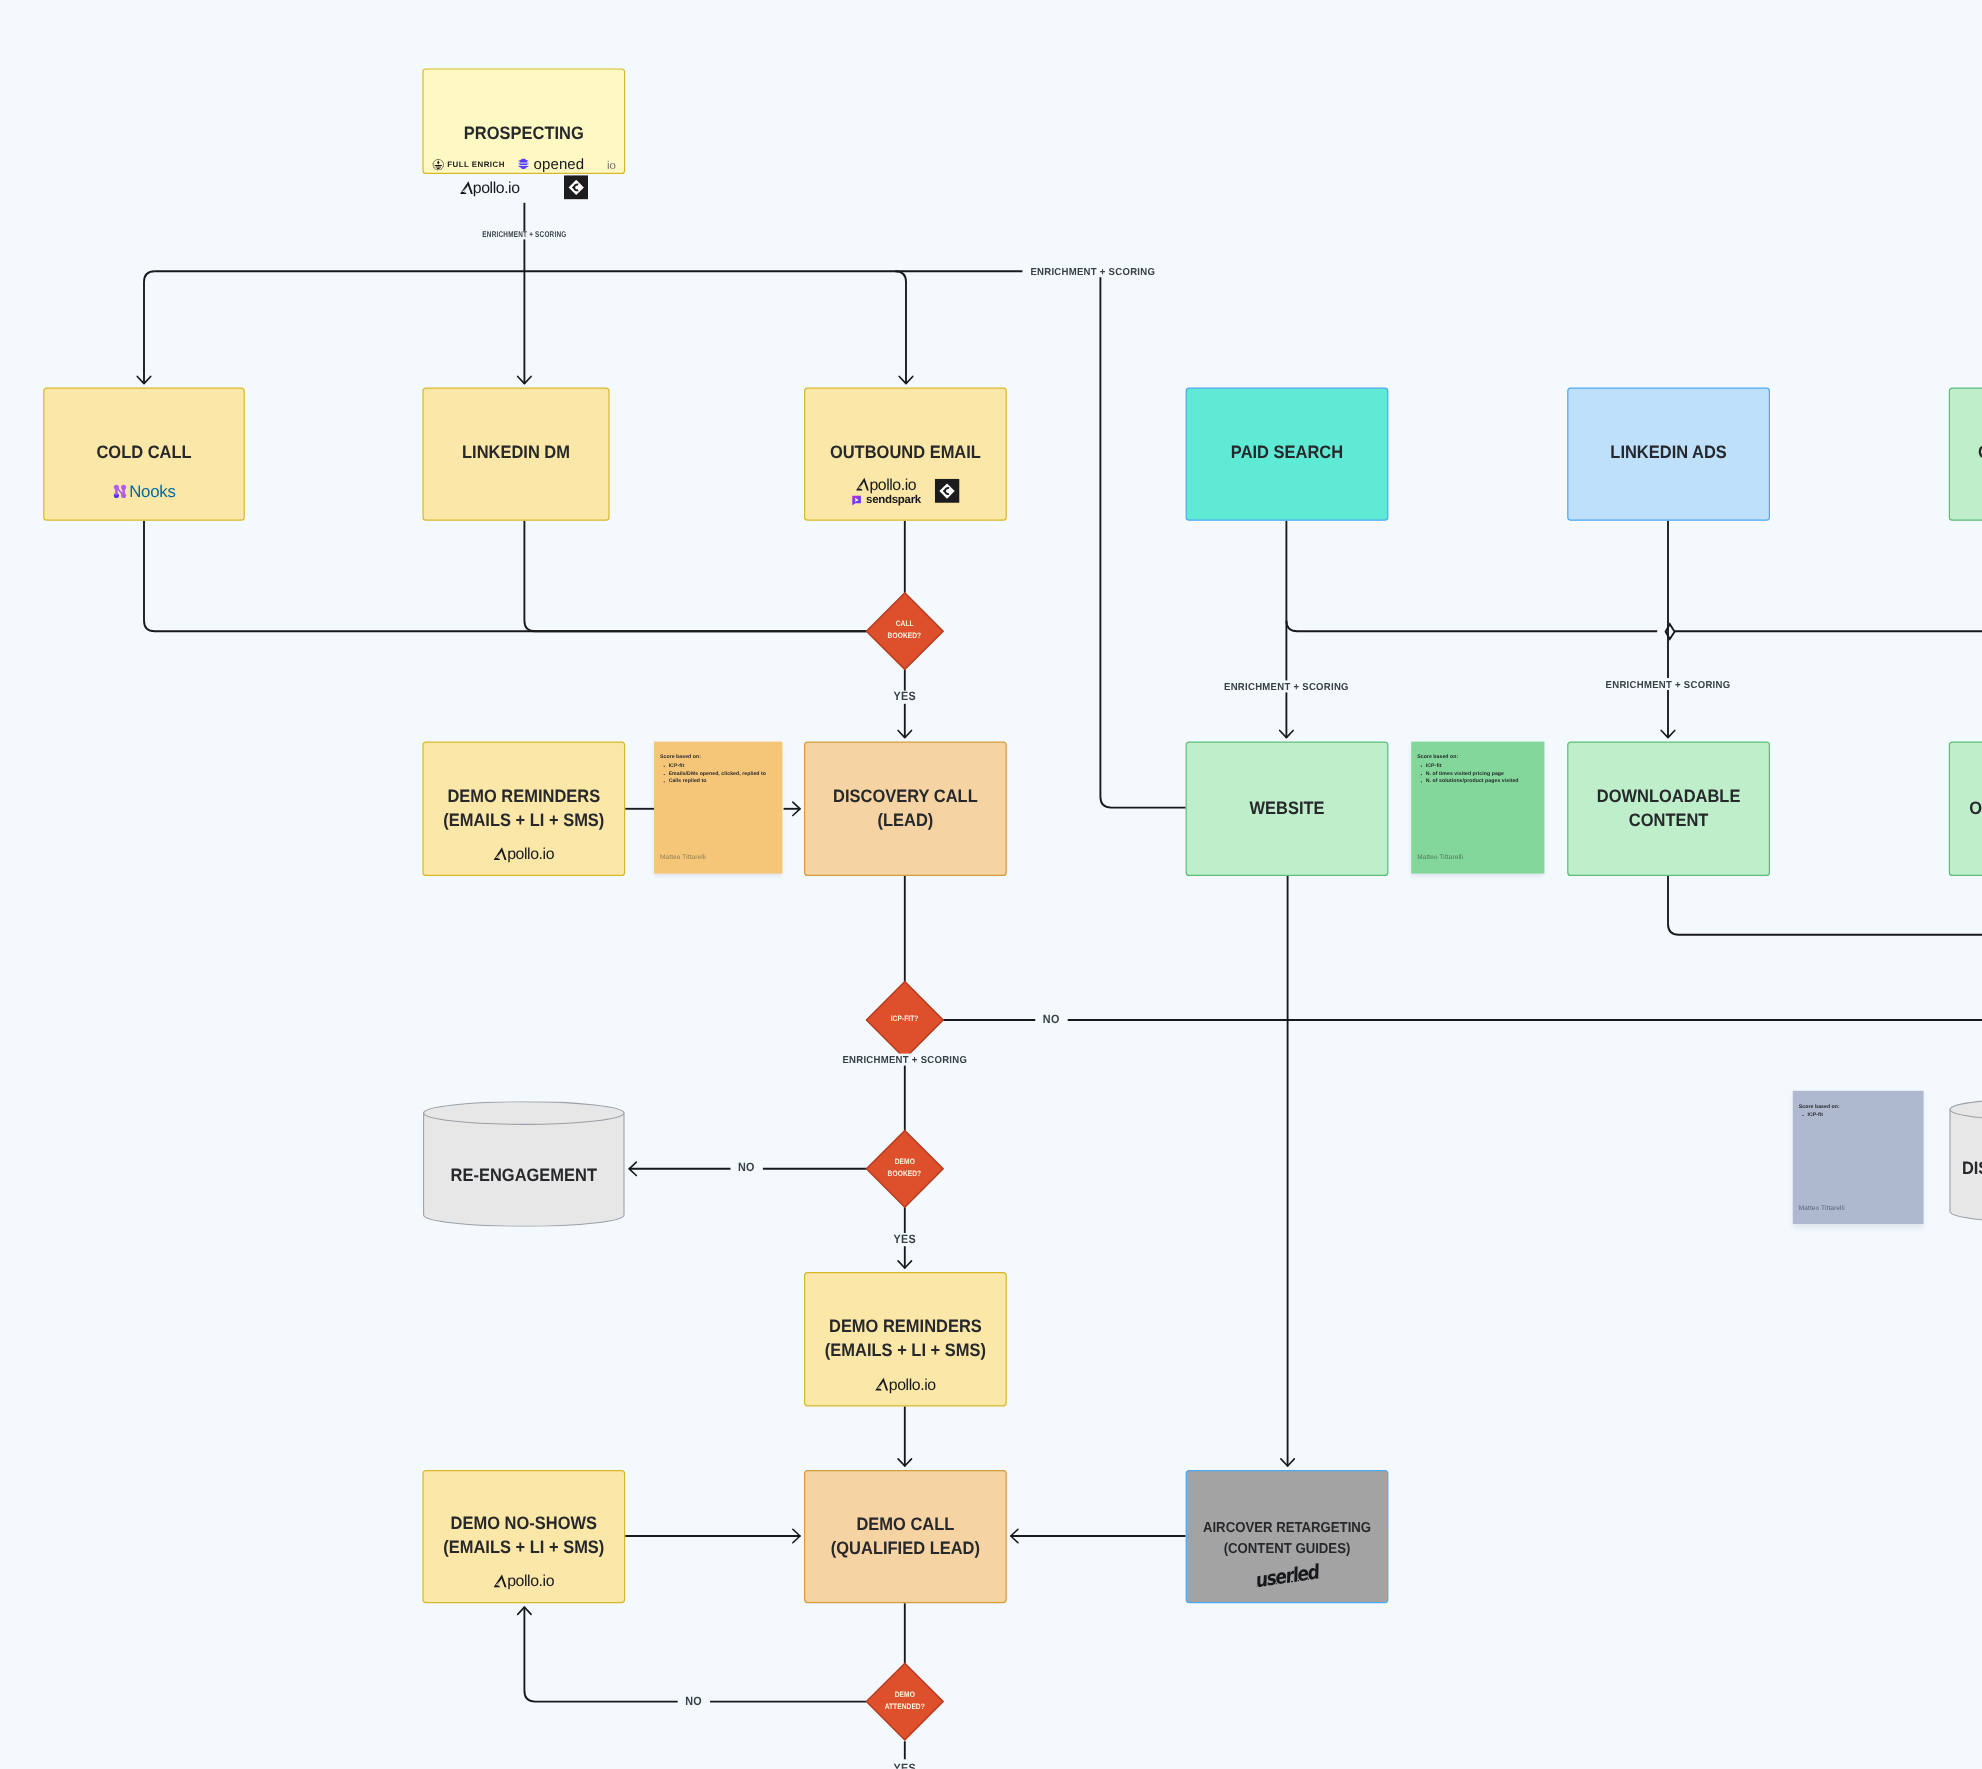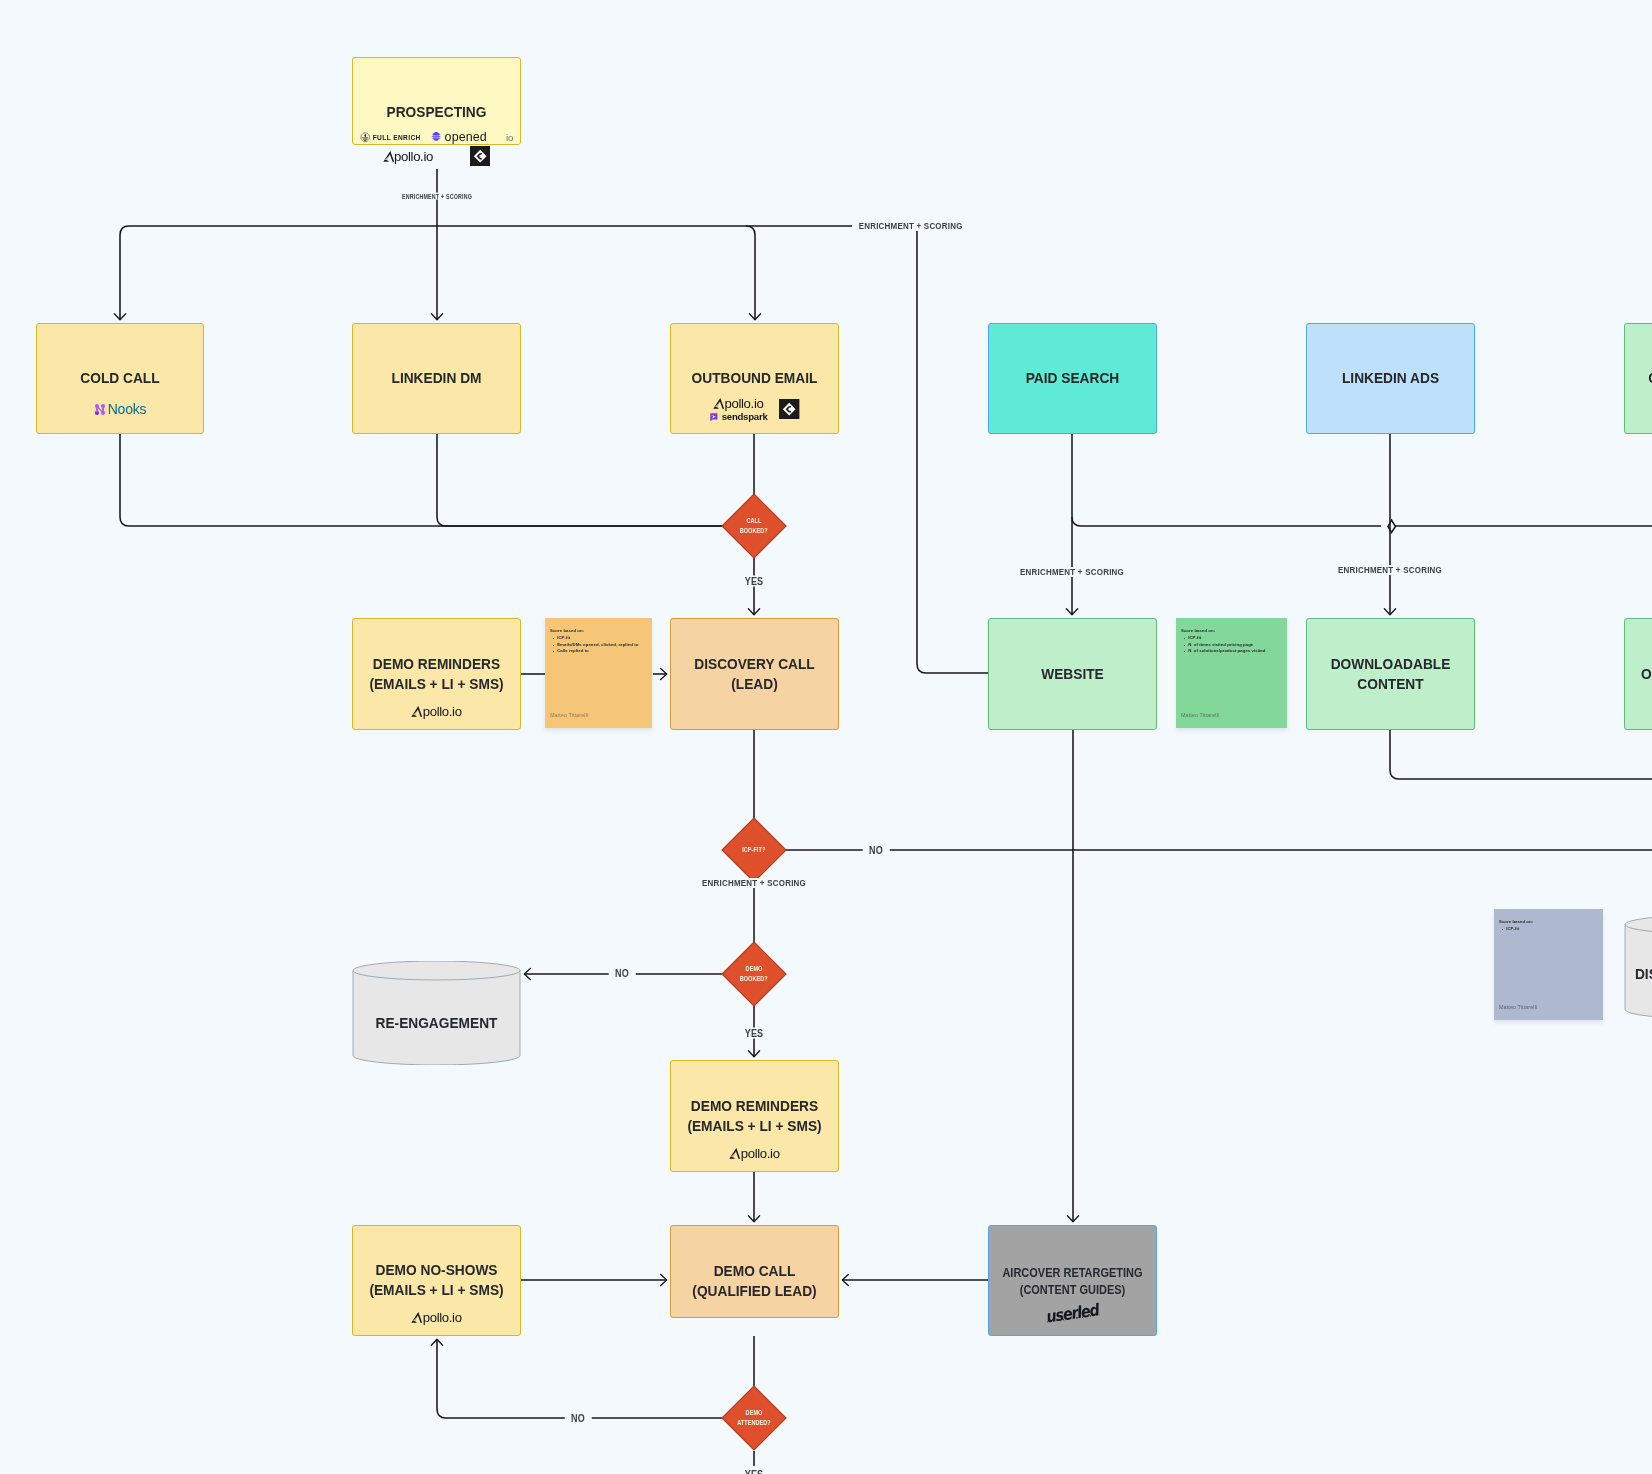--- a/index.html
+++ b/index.html
@@ -134,21 +134,21 @@
       <circle cx="19.5" cy="6.5" r="4.6" fill="#b45de8"></circle>
       <rect x="17.1" y="6" width="4.8" height="15" rx="2.4" fill="#b45de8"></rect>
       <circle cx="19.5" cy="21.5" r="4.6" fill="#b45de8"></circle>
       <circle cx="6.5" cy="21.5" r="4.6" fill="#4b35f5"></circle>
       <rect x="4.1" y="6" width="4.8" height="15" rx="2.4" fill="#b45de8"></rect>
     </svg>
     <span style="font-size:14px;color:#0369a1;letter-spacing:-0.2px">Nooks</span>
           </span>
         </div>
       </div>
-      <div class="node" style="left: 352px; top: 323px; width: 169px; height: 111px; background: rgb(251, 231, 168); border: 1.6px solid rgb(217, 184, 40); border-radius: 3px;">
+      <div class="node" style="left: 352px; top: 323px; width: 156px; height: 111px; background: rgb(251, 231, 168); border: 1.6px solid rgb(217, 184, 40); border-radius: 3px;">
         <div class="title" style="position:absolute;left:0;right:0;top:44px">
           <div>LINKEDIN DM</div>
         </div>
       </div>
       <div class="node" style="left: 670px; top: 323px; width: 169px; height: 111px; background: rgb(251, 231, 168); border: 1.6px solid rgb(217, 184, 40); border-radius: 3px;">
         <div class="title" style="position:absolute;left:0;right:0;top:44px">
           <div>OUTBOUND EMAIL</div>
         </div>
         <div class="logos" style="position:absolute;left:0;right:0;top:71px;margin:0">
         <div class="logorow" style="gap:12px;align-items:center">
@@ -231,21 +231,21 @@
         <div class="title" style="position:absolute;left:0;right:0;top:35px">
           <div>DOWNLOADABLE</div>
           <div>CONTENT</div>
         </div>
       </div>
       <div class="node" style="left: 1624px; top: 618px; width: 169px; height: 112px; background: rgb(191, 238, 203); border: 1.6px solid rgb(92, 189, 123); border-radius: 3px;">
         <div class="title" style="position:absolute;left:0;right:0;top:45px">
           <div>ORGANIC CONTENT</div>
         </div>
       </div>
-      <div class="node" style="left: 352px; top: 918px; width: 169px; height: 104px; margin-top: 43px;">
+      <div class="node" style="left: 352px; top: 918px; width: 169px; height: 104px;">
         <svg width="169" height="104" viewBox="0 0 169 104" style="position:absolute;left:0;top:0">
       <path d="M1 9.5 a83.5 9.5 0 0 1 167 0 v85 a83.5 9.5 0 0 1 -167 0 z" fill="#e7e7e7" stroke="#9aa0a6" stroke-width="0.9"></path>
       <path d="M1 9.5 a83.5 9.5 0 0 0 167 0" fill="none" stroke="#9aa0a6" stroke-width="0.9"></path>
     </svg>
         <div class="title" style="position:absolute;left:0;right:0;top:52px">
           <div>RE-ENGAGEMENT</div>
         </div>
       </div>
       <div class="node" style="left: 1624px; top: 915px; width: 169px; height: 104px;">
         <svg width="169" height="104" viewBox="0 0 169 104" style="position:absolute;left:0;top:0">
@@ -279,21 +279,21 @@
         <div class="logos" style="position:absolute;left:0;right:0;top:83px;margin:0">
           <span class="logorow" style="gap:0px;align-items:baseline">
     <svg width="11.4" height="13.4" viewBox="0 0 30 36" style="position:relative;top:2.4px">
       <path fill="#16181b" fill-rule="evenodd" d="M19.4 3.0 L29.6 31.6 L25.2 31.6 L18.3 11.6 L9.3 28.0 L13.3 28.0 L15.1 31.6 L0.6 31.6 Z
            M15.7 16.2 L9.0 27.0 L5.1 27.0 Z"></path>
     </svg>
     <span style="font-size:13.2px;font-weight:500;color:#16181b;letter-spacing:-0.35px;margin-left:0px">pollo.io</span>
           </span>
         </div>
       </div>
-      <div class="node" style="left: 670px; top: 1225px; width: 169px; height: 93px; background: rgb(245, 211, 163); border: 1.6px solid rgb(213, 156, 61); border-radius: 3px;">
+      <div class="node" style="left: 670px; top: 1225px; width: 169px; height: 111px; background: rgb(245, 211, 163); border: 1.6px solid rgb(213, 156, 61); border-radius: 3px;">
         <div class="title" style="position:absolute;left:0;right:0;top:35px">
           <div>DEMO CALL</div>
           <div>(QUALIFIED LEAD)</div>
         </div>
       </div>
       <div class="node small" style="left: 988px; top: 1225px; width: 169px; height: 111px; background: #a3a3a3; border: 1.6px solid rgb(78, 168, 239); border-radius: 3px;">
         <div class="title" style="position:absolute;left:0;right:0;top:39px;font-size:12px;line-height:17px">
           <div>AIRCOVER RETARGETING</div>
           <div>(CONTENT GUIDES)</div>
         </div>

